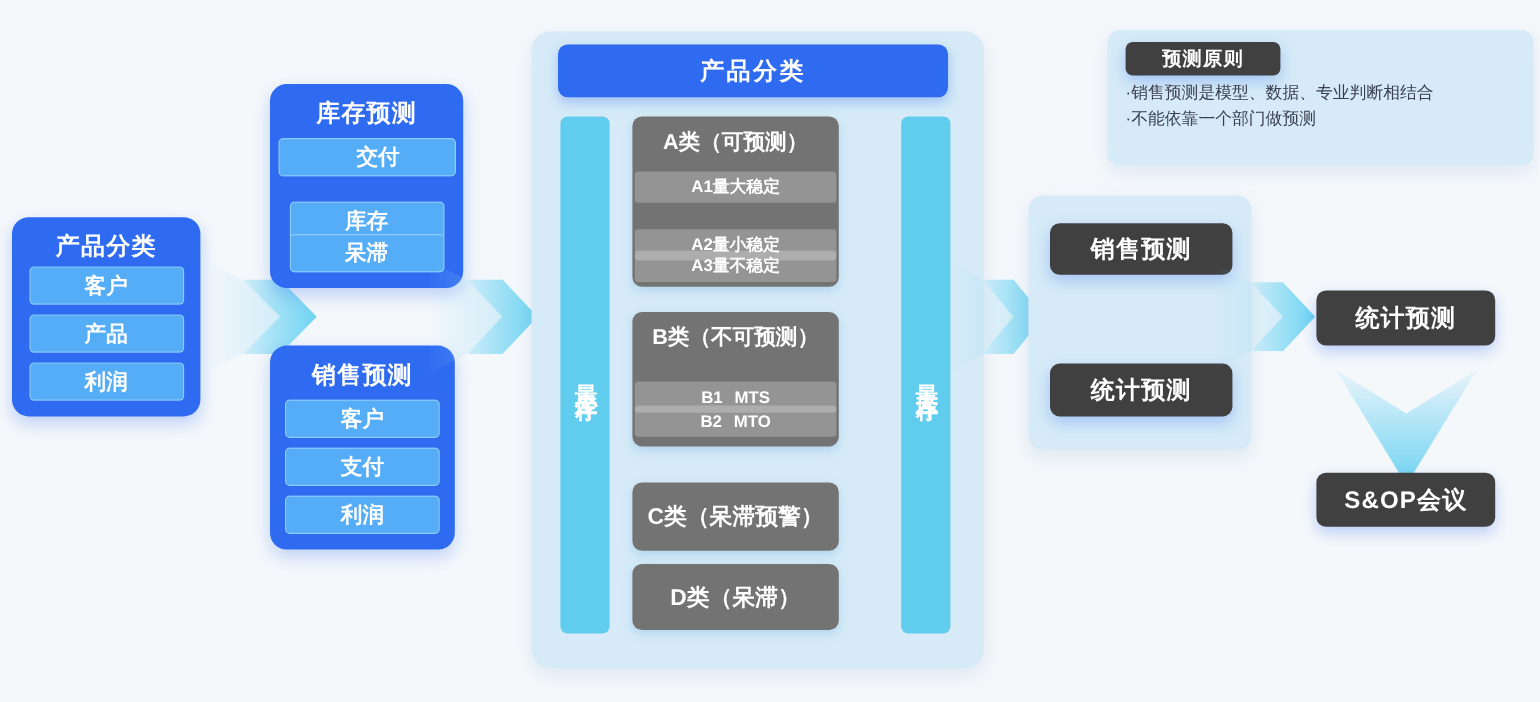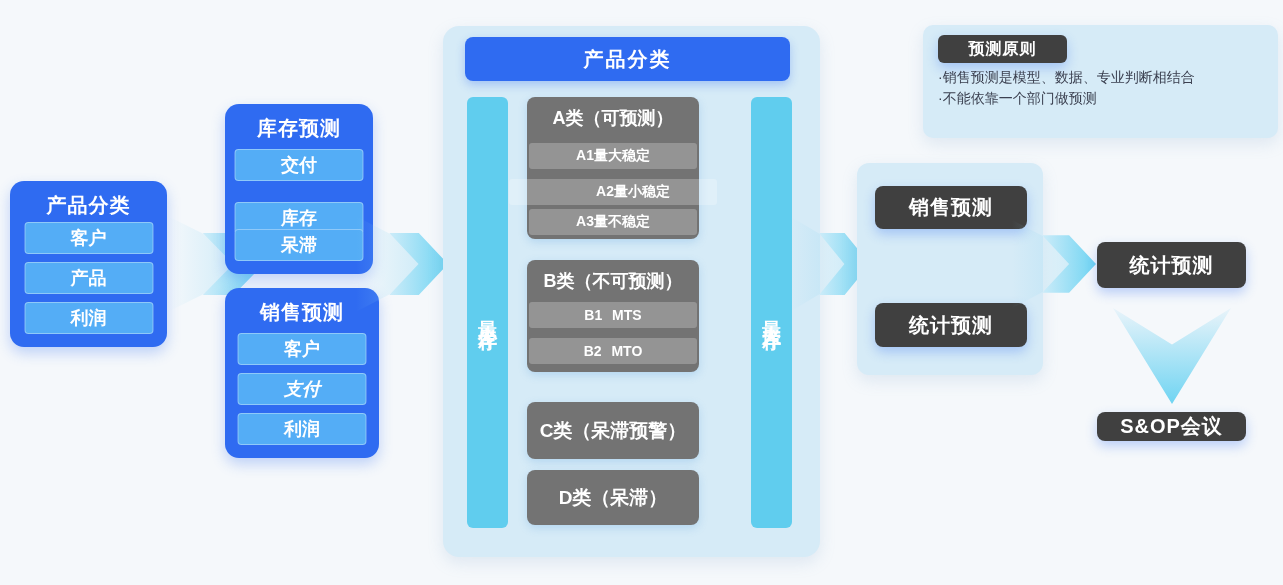--- a/index.html
+++ b/index.html
@@ -41,31 +41,31 @@
     <div class="pill" style="top:41px;">客户</div>
     <div class="pill" style="top:81px;">产品</div>
     <div class="pill" style="top:121px;">利润</div>
   </div>
 
   <div class="arrow-r" style="left:168px;top:212px;width:96px;height:104px;">
     <div class="tail"></div>
     <div class="head"></div>
   </div>
 
-  <div class="card-dark" style="left:225px;top:70px;width:148px;height:170px;margin-top:34px;">
+  <div class="card-dark" style="left:225px;top:70px;width:161px;height:170px;">
     <div class="card-title">库存预测</div>
-    <div class="pill" style="top:45px;">交付</div>
+    <div class="pill" style="top:45px;padding-left:19px;">交付</div>
     <div class="pill" style="top:98px;">库存</div>
     <div class="pill" style="top:125px;">呆滞</div>
   </div>
 
   <div class="card-dark" style="left:225px;top:288px;width:154px;height:170px;">
     <div class="card-title">销售预测</div>
     <div class="pill" style="top:45px;">客户</div>
-    <div class="pill" style="top:85px;font-style:italic;">支付</div>
+    <div class="pill" style="top:85px;">支付</div>
     <div class="pill" style="top:125px;">利润</div>
   </div>
 
   <div class="arrow-r" style="left:356px;top:212px;width:92px;height:104px;">
     <div class="tail"></div>
     <div class="head"></div>
   </div>
 
   <div class="panel" style="left:443px;top:26px;width:377px;height:531px;"></div>
   <div class="hdr" style="left:465px;top:37px;width:325px;height:44px;">产品分类</div>
@@ -73,27 +73,27 @@
   <div class="vbar" style="left:467px;top:97px;height:431px;">
     <span>最小库存</span>
   </div>
   <div class="vbar" style="left:751px;top:97px;height:431px;">
     <span>最大库存</span>
   </div>
 
   <div class="cat" style="top:97px;height:142px;">
     <div class="cat-title">A类（可预测）</div>
     <div class="cat-item" style="top:46px;">A1量大稳定</div>
-    <div class="cat-item" style="top:82px;padding-left:40px;">A2量小稳定</div>
+    <div class="cat-item" style="top:94px;">A2量小稳定</div>
     <div class="cat-item" style="top:112px;">A3量不稳定</div>
   </div>
 
   <div class="cat" style="top:260px;height:112px;">
     <div class="cat-title">B类（不可预测）</div>
-    <div class="cat-item" style="top:42px;text-align:right;">B1 MTS</div>
+    <div class="cat-item" style="top:58px;text-align:right;">B1 MTS</div>
     <div class="cat-item" style="top:78px;">B2 MTO</div>
   </div>
 
   <div class="cat" style="top:402px;height:57px;">
     <div class="cat-title center">C类（呆滞预警）</div>
   </div>
 
   <div class="cat" style="top:470px;height:55px;">
     <div class="cat-title center">D类（呆滞）</div>
   </div>
@@ -116,15 +116,15 @@
 
   <div class="arrow-r" style="left:1012px;top:216px;width:84px;height:96px;">
     <div class="tail"></div>
     <div class="head"></div>
   </div>
 
   <div class="btn-blue" style="left:1097px;top:242px;width:149px;height:46px;">统计预测</div>
 
   <div class="arrow-d" style="left:1113px;top:308px;width:118px;height:96px;"></div>
 
-  <div class="btn-blue" style="left:1097px;top:412px;width:149px;height:29px;">S&amp;OP会议</div>
+  <div class="btn-blue" style="left:1097px;top:394px;width:149px;height:45px;">S&amp;OP会议</div>
 
 </div>
 
 </body></html>

